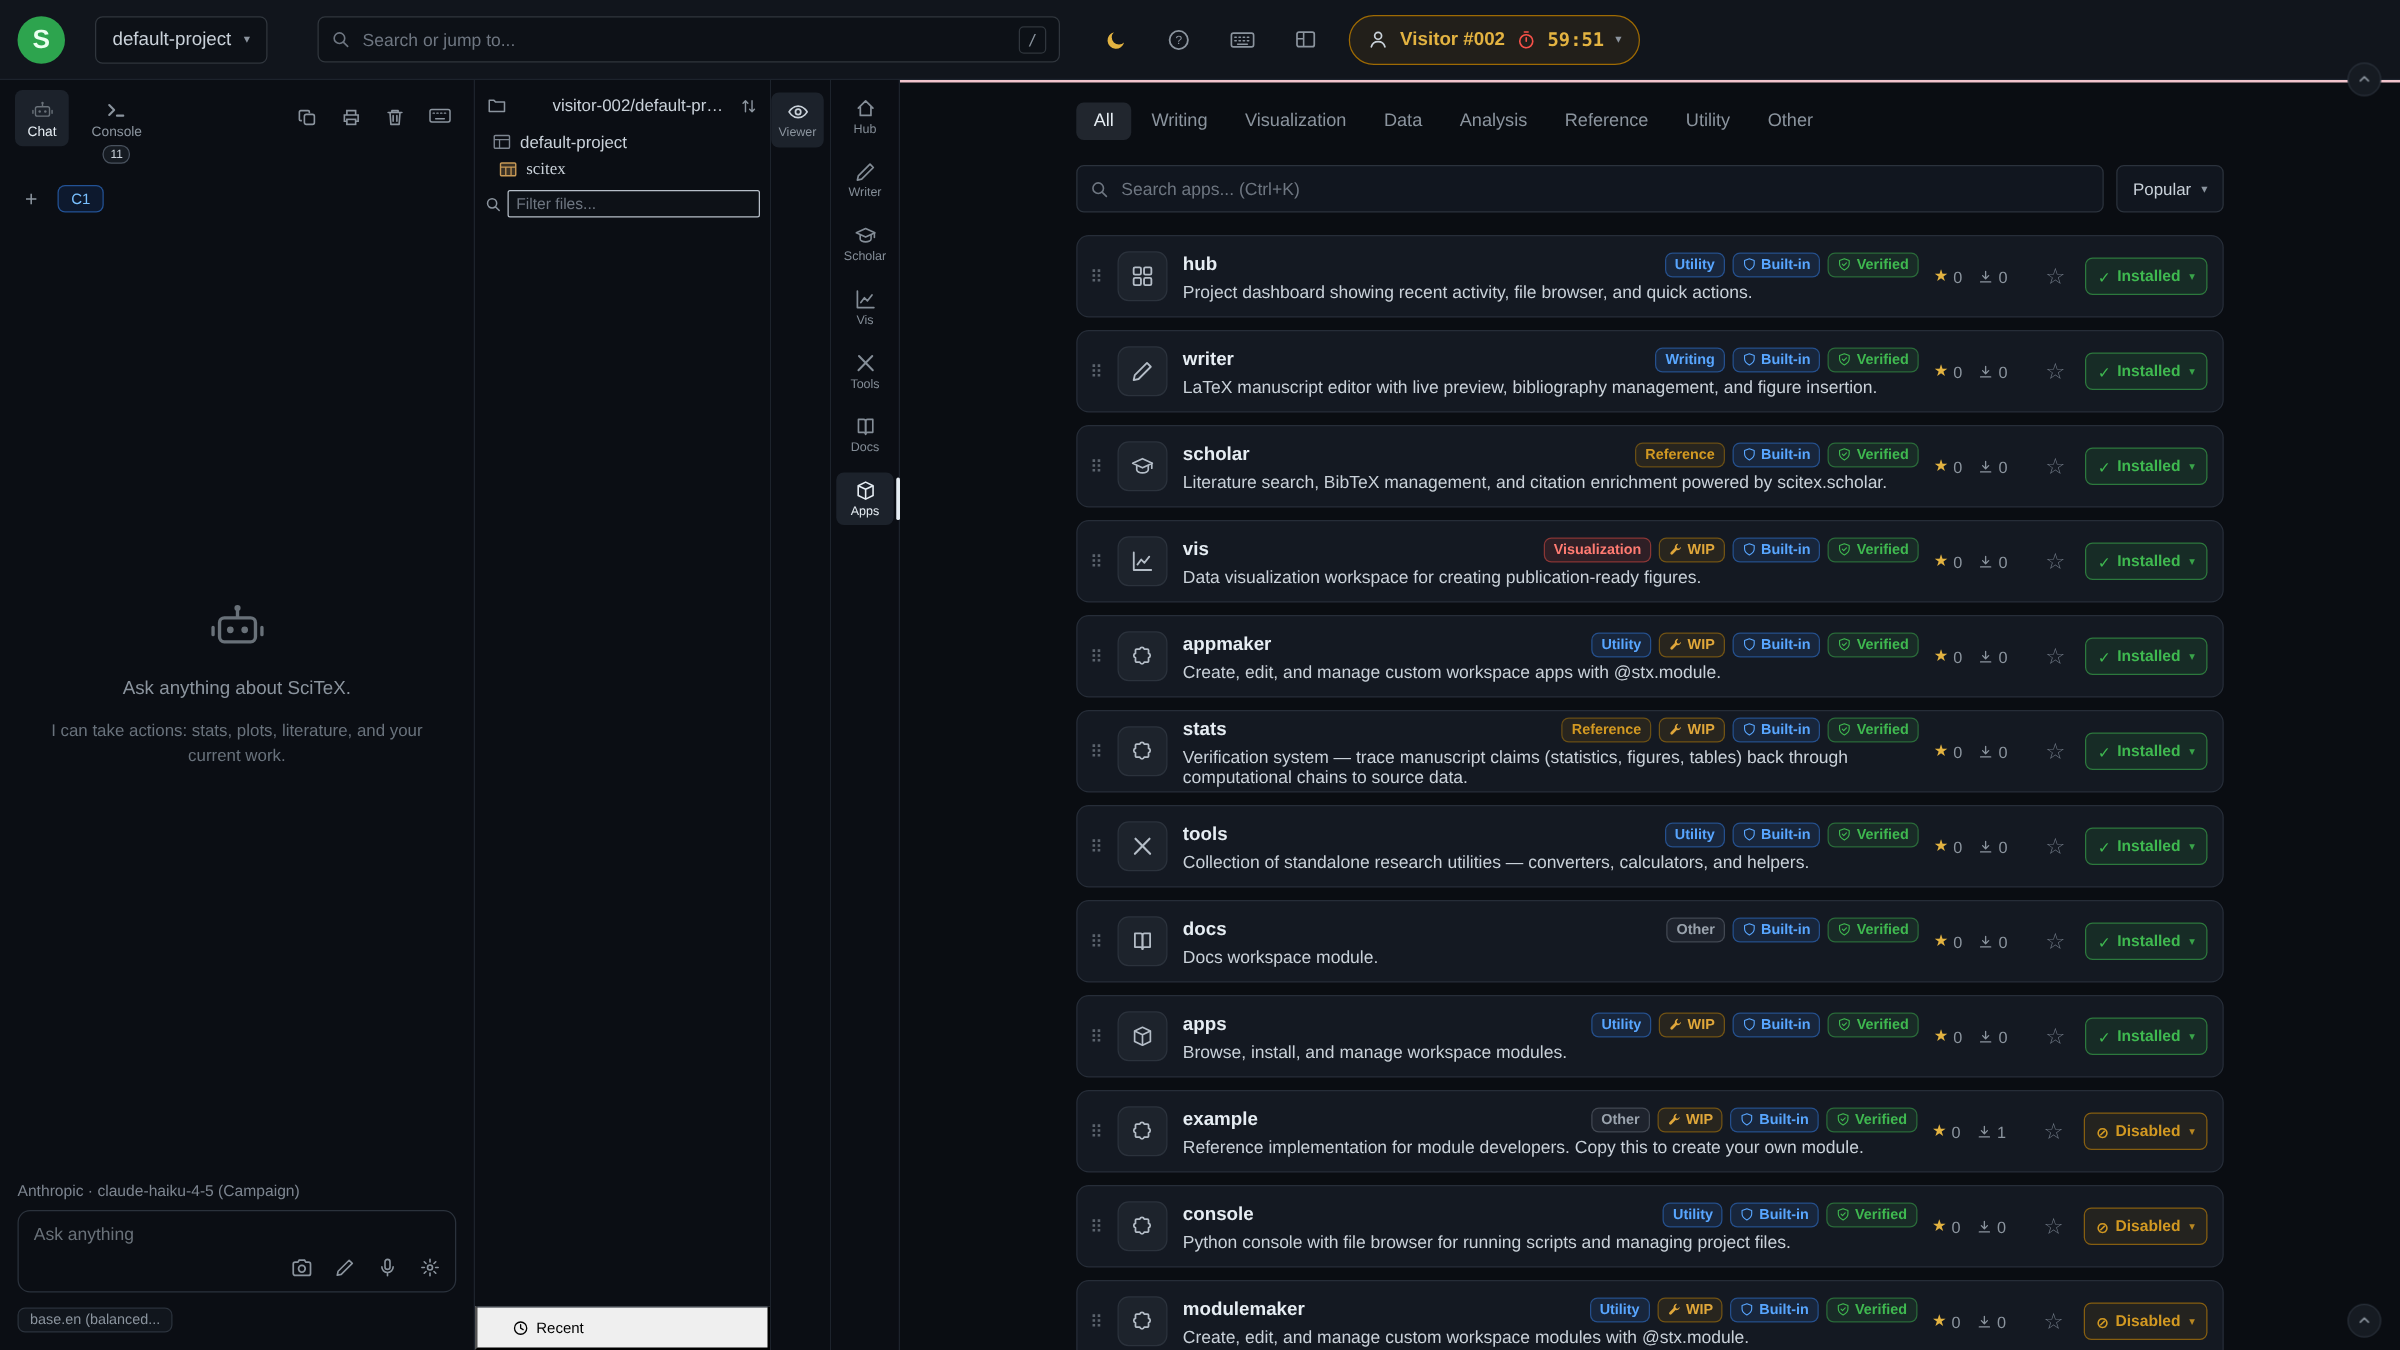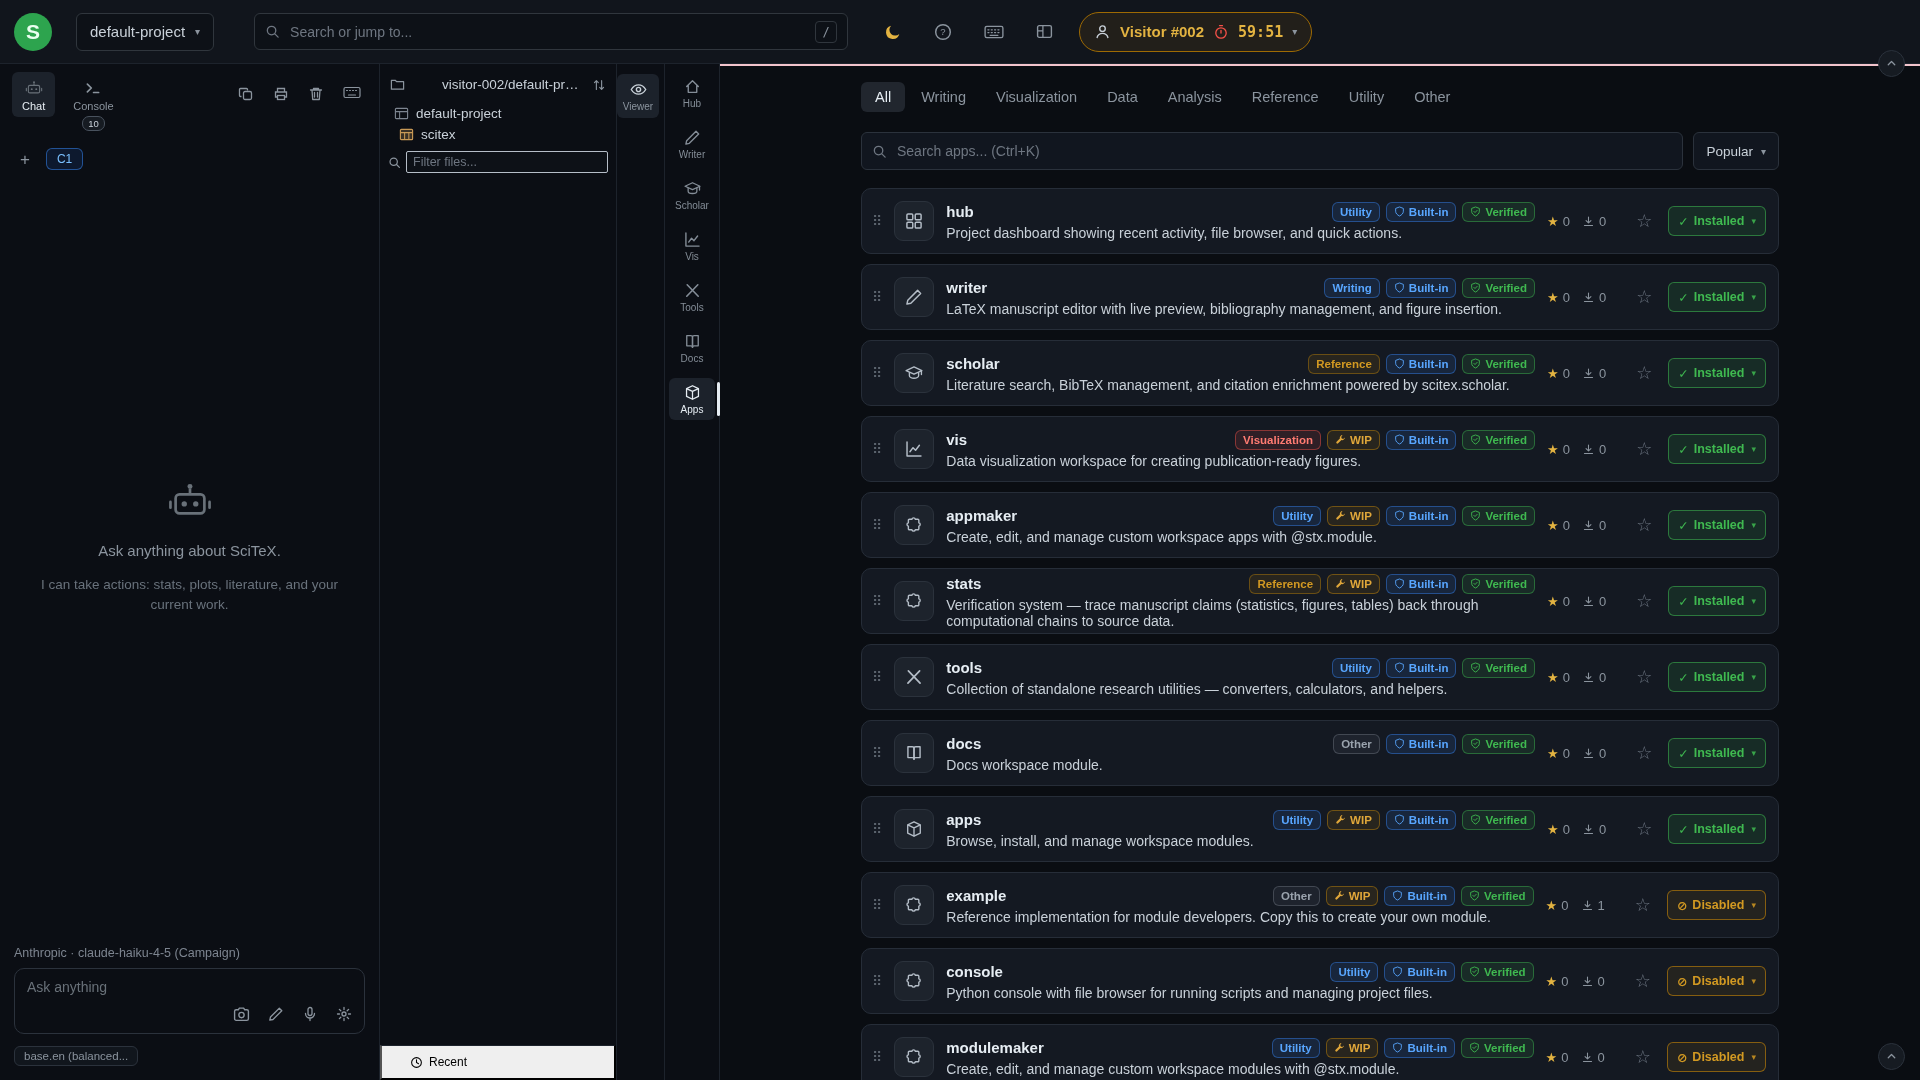--- a/index.html
+++ b/index.html
@@ -74,21 +74,21 @@
 
   
   .file-panel { width:237px; flex:none; background:#0b0e14; border-right:1px solid #1d232c;
     display:flex; flex-direction:column; }
   .fp-header { display:flex; align-items:center; gap:7px; padding:13px 10px 9px; color:#c9d1d9; font-size:13.5px; }
   .fp-header .grow { flex:1; white-space:nowrap; overflow:hidden; text-overflow:ellipsis;margin-left:30px; }
   .fp-ic { color:#8b949e; display:flex; background:none; border:none; padding:0; }
   .tree { padding:2px 8px 0; }
   .tree-item { display:flex; align-items:center; gap:7px; padding:3px 6px; font-size:13.5px;
     color:#c9d1d9; border-radius:4px; cursor:pointer; }
-  .tree-item.child { margin-left:5px; }
+  .tree-item.child { margin-left:5px;font-family:Liberation Serif, serif; }
   .proj-ic { color:#7d8590; }
   .scitex-ic { color:#c99a56; }
   .filter-row { display:flex; align-items:center; gap:5px; margin:6px 8px 0; }
   .filter-row input { flex:1; background:#0d1117; border:1px solid #b6bec8; border-radius:2px;
     color:#c9d1d9; font-size:12.5px; padding:3px 6px; outline:none; }
   .filter-row input::placeholder { color:#6e7681; }
   .fp-footer { margin-top:auto; border-top:1px solid #1d232c; display:flex; align-items:center; gap:6px;
     padding:9px 28px; color:#000000; font-size:12px; cursor:pointer; }
 
   
@@ -254,21 +254,21 @@
         <span>Chat</span>
       </button>
       <button class="chat-tab">
         <span>
           <svg viewBox="0 0 16 16" width="18" height="18">
               <path d="M3 4.5L6.5 8 3 11.5" fill="none" stroke="currentColor" stroke-width="1.5" stroke-linecap="round" stroke-linejoin="round"></path>
               <path d="M8.5 12h4.5" stroke="currentColor" stroke-width="1.5" stroke-linecap="round"></path>
             </svg>
         </span>
         <span>Console</span>
-        <span class="cbadge">10</span>
+        <span class="cbadge">11</span>
       </button>
       <div class="chat-actions">
         <button class="ch-icon">
           <span>
               <svg viewBox="0 0 16 16" width="16" height="16">
                 <rect x="5.5" y="5.5" width="8" height="8" rx="1.5" fill="none" stroke="currentColor" stroke-width="1.3"></rect>
                 <path d="M3.5 10.5h-1a1 1 0 0 1-1-1v-6a1 1 0 0 1 1-1h6a1 1 0 0 1 1 1v1" fill="none" stroke="currentColor" stroke-width="1.3"></path>
               </svg>
             </span>
         </button>

